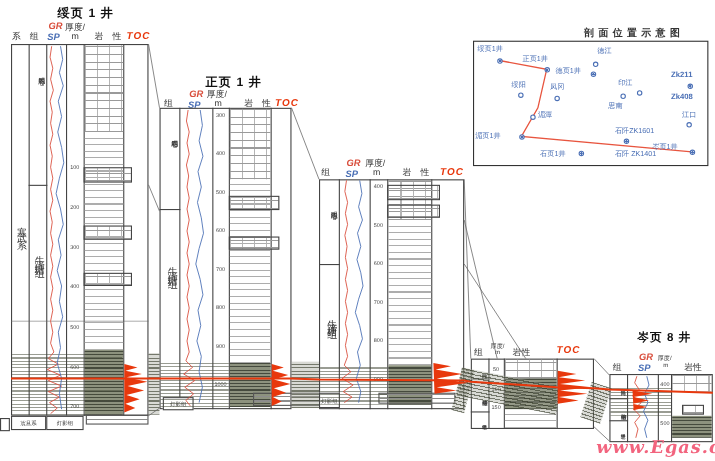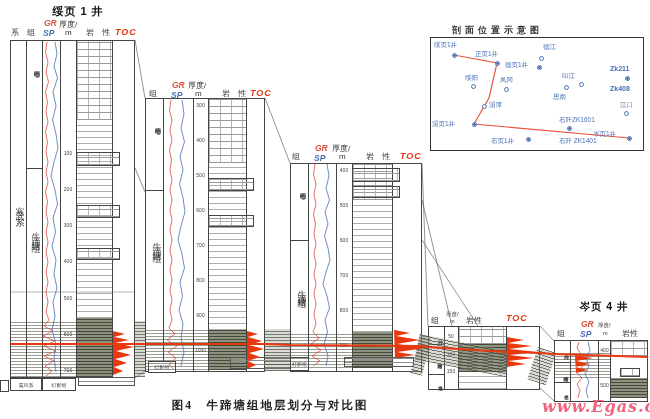--- a/index.html
+++ b/index.html
@@ -85,20 +85,21 @@
   </div>
   <div class="fmbox" style="left:10px;top:378px;width:32px;height:13px;">
       <span>震旦系</span>
     </div>
   <div class="fmbox" style="left:42px;top:378px;width:34px;height:13px;">
       <span>灯影组</span>
     </div>
   <div class="flatbox" style="left:78px;top:377px;width:57px;height:9px;"></div>
   <div class="box" style="left:0px;top:380px;width:9px;height:12px;"></div>
 
+  <div class="well-title abs" style="left:170px;top:67px;width:85px;">正页 1 井</div>
   <span class="hdr" style="left:149px;top:88px;">组</span>
   <span class="hdr gr" style="left:172px;top:80px;">GR</span>
   <span class="hdr sp" style="left:171px;top:90px;">SP</span>
   <span class="hdr" style="left:188px;top:80px;">厚度/</span>
   <span class="hdr" style="left:195px;top:89px;">m</span>
   <span class="hdr" style="left:222px;top:88px;letter-spacing:3px;">岩 性</span>
   <span class="hdr toc" style="left:250px;top:88px;">TOC</span>
 
   <div class="box" style="left:145px;top:98px;width:120px;height:274px;"></div>
   <div class="vline" style="left:163px;top:98px;height:274px;"></div>
@@ -185,21 +186,21 @@
 
   <div class="vtext" style="left:429px;top:327px;width:14px;height:17px;font-size:4.5px;">九门冲组</div>
   <div class="vtext" style="left:429px;top:345px;width:14px;height:28px;font-size:5px;">牛蹄塘组</div>
   <div class="vtext" style="left:429px;top:375px;width:14px;height:14px;font-size:4.5px;">老堡组</div>
   <div class="ticks" style="left:445px;top:334px;width:12px;height:40px;">
     <span>50</span>
     <span>100</span>
     <span>150</span>
   </div>
 
-  <div class="well-title abs" style="left:568px;top:300px;width:72px;font-size:10.5px;">岑页 4 井</div>
+  <div class="well-title abs" style="left:568px;top:300px;width:72px;font-size:10.5px;">岑页 8 井</div>
   <span class="hdr" style="left:557px;top:328px;">组</span>
   <span class="hdr gr" style="left:581px;top:319px;">GR</span>
   <span class="hdr sp" style="left:580px;top:329px;">SP</span>
   <span class="hdr-sm" style="left:598px;top:322px;">厚度/</span>
   <span class="hdr-sm" style="left:603px;top:330px;">m</span>
   <span class="hdr" style="left:622px;top:328px;">岩性</span>
 
   <div class="box" style="left:554px;top:340px;width:94px;height:62px;"></div>
   <div class="vline" style="left:570px;top:340px;height:62px;"></div>
   <div class="vline" style="left:598px;top:340px;height:62px;"></div>
@@ -256,21 +257,21 @@
     <g fill="#e8380d" stroke="none">
       <path d="M113,331 L125,334 L114,337 L129,340 L115,343 L134,347 L116,351 L131,355 L115,359 L127,363 L114,367 L123,371 L113,375 Z"></path>
       <path d="M247,331 L258,334 L248,337 L262,341 L249,345 L264,349 L249,353 L260,357 L248,361 L256,365 L247,369 Z"></path>
       <path d="M394,330 L410,333 L396,336 L420,340 L397,344 L426,348 L397,352 L415,355 L395,358 Z"></path>
       <path d="M507,337 L524,340 L508,343 L532,346 L509,349 L538,352 L509,355 L534,358 L508,361 L526,364 L507,367 Z"></path>
       <path d="M575,355 L593,358 L576,361 L590,364 L575,367 L588,370 L576,373 Z"></path>
     </g>
     <polyline fill="none" stroke="#e8380d" stroke-width="1.8" points="10,344 145,344 265,344 290,345 422,346 428,347 506,352 540,353 554,354 648,357"></polyline>
   </svg>
 
-  <div class="abs" style="left:452px;top:24px;width:170px;text-align:left;font-size:9px;font-weight:bold;letter-spacing:4px;color:#333;">剖面位置示意图</div>
+  <div class="abs" style="left:452px;top:24px;width:170px;text-align:right;font-size:9px;font-weight:bold;letter-spacing:4px;color:#333;">剖面位置示意图</div>
   <div id="map">
     <svg width="212" height="112" viewBox="0 0 212 112">
       <polyline fill="none" stroke="#e8553f" stroke-width="1.2" points="23,17 66,25 58,60 43,86 198,100"></polyline>
     </svg>
     <div class="cc wc" style="left:21px;top:15px;"></div>
     <div class="cc wc" style="left:64px;top:23px;"></div>
     <div class="cc wc" style="left:41px;top:84px;"></div>
     <div class="cc wc" style="left:196px;top:98px;"></div>
     <div class="cc" style="left:108px;top:18px;"></div>
     <div class="cc wc" style="left:106px;top:27px;"></div>
@@ -295,15 +296,14 @@
     <span class="mlab" style="left:122px;top:55px;">思南</span>
     <span class="mlab" style="left:189px;top:63px;">江口</span>
     <span class="mlab" style="left:58px;top:63px;">湄潭</span>
     <span class="mlab" style="left:1px;top:82px;">湄页1井</span>
     <span class="mlab" style="left:128px;top:78px;">石阡ZK1601</span>
     <span class="mlab" style="left:162px;top:92px;">岑页1井</span>
     <span class="mlab" style="left:60px;top:99px;">石页1井</span>
     <span class="mlab" style="left:128px;top:99px;">石阡 ZK1401</span>
   </div>
 
-  <div id="caption">图4　牛蹄塘组地层划分与对比图</div>
   <div id="watermark">www.Egas.cn</div>
 </div>
 
 </body></html>

